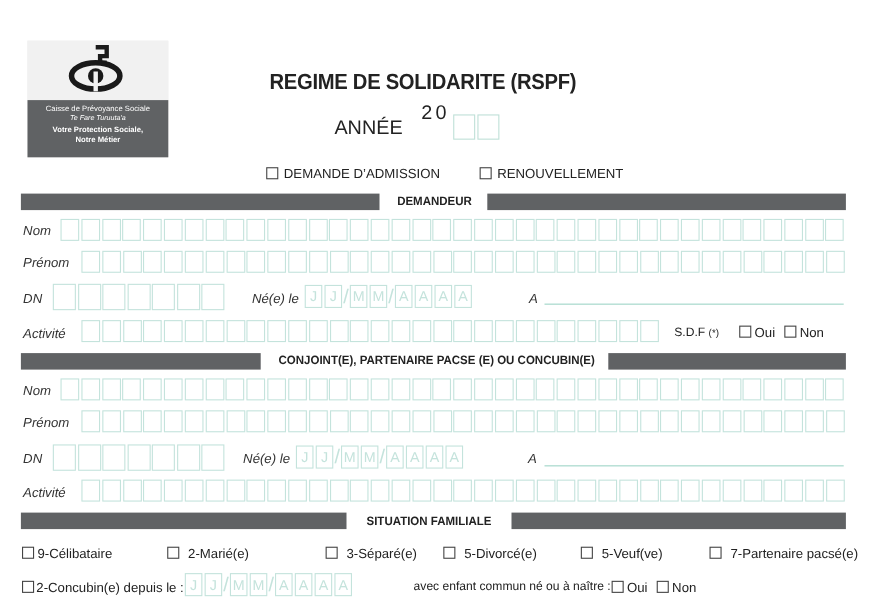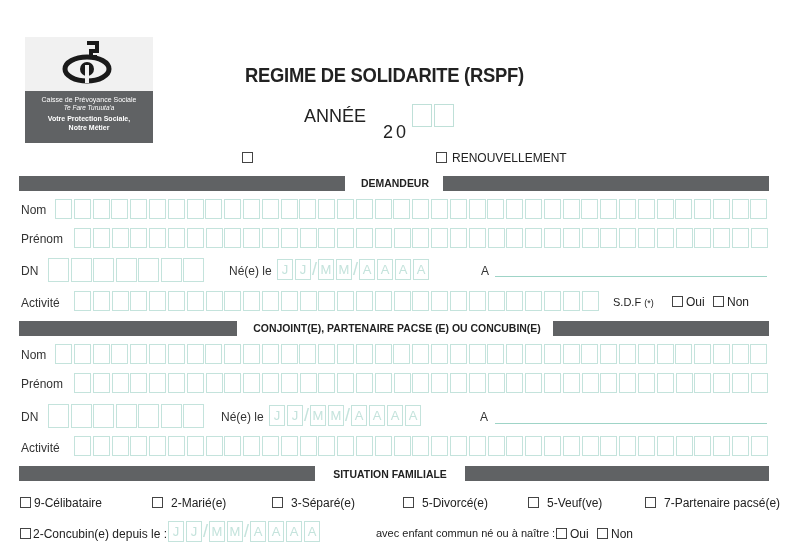--- a/index.html
+++ b/index.html
@@ -9,31 +9,31 @@
   
   .logo { left:25px; top:37px; width:128px; height:106px; background:#ececec; }
   .logo-top { position:absolute; left:0; top:0; width:128px; height:54px; background:#f1f1f1; }
   .logo-bottom { position:absolute; left:0; top:54px; width:128px; height:52px; background:#606264; color:#fff; text-align:center; }
   .logo-line1 { font-size:7px; margin-top:5px; }
   .logo-line2 { font-size:6.5px; font-style:italic; margin-top:1px; }
   .logo-line3 { font-size:7px; font-weight:bold; margin-top:3px; line-height:9px; }
   
   .title { left:245px; top:64px; font-size:20px; font-weight:bold; letter-spacing:-0.3px; transform:scaleX(0.92); transform-origin:left; }
   .year-label { left:304px; top:106px; font-size:18px; }
-  .year-prefix { left:383px; top:122px; font-size:18px; letter-spacing:3px; }
+  .year-prefix { left:383px; top:92px; font-size:18px; letter-spacing:3px; }
   .year-box { top:104px; width:20px; height:23px; border:1px solid #bfe0d8; box-sizing:border-box; }
   
   .cb { display:inline-block; width:11px; height:11px; border:1px solid #444; box-sizing:border-box; vertical-align:-1px; cursor:pointer; background:#fff; }
   .opt { font-size:12px; white-space:nowrap; }
   .opt .cb { margin-right:5px; }
   
   .bar { height:15px; background:#606264; }
   .bar-title { font-size:11px; font-weight:bold; text-align:center; top:0; transform:scaleX(0.95); }
   
-  .lbl { font-size:12px; color:#333; }
+  .lbl { font-size:12px; color:#333;font-style:italic; }
   
   .boxes { display:flex; }
   .box { width:17px; height:20px; border:1px solid #c4e3dc; box-sizing:border-box; margin-right:1.8px; background:#fff; }
   .dbox { width:16px; height:21px; border:1px solid #c4e3dc; box-sizing:border-box; margin-right:2px; color:#c4e3dc; font-size:13px; text-align:center; line-height:19px; }
   .slash { color:#c4e3dc; font-size:18px; line-height:21px; margin:0 1px 0 -1px; }
   .uline { height:1px; background:#9fd4c7; }
 </style>
 </head>
 <body>
 
@@ -54,21 +54,21 @@
   </div>
 </div>
 
 <div class="abs title">REGIME DE SOLIDARITE (RSPF)</div>
 <div class="abs year-label">ANNÉE</div>
 <div class="abs year-prefix">20</div>
 <div class="abs year-box" style="left:412px"></div>
 <div class="abs year-box" style="left:434px"></div>
 
 <div class="abs opt" style="left:242px;top:151px">
-  <span class="cb"></span>
+  <span class="cb"></span><span>DEMANDE D’ADMISSION</span>
 </div>
 <div class="abs opt" style="left:436px;top:151px">
   <span class="cb"></span><span>RENOUVELLEMENT</span>
 </div>
 
 <div class="abs bar" style="left:19px;top:176px;width:326px"></div>
 <div class="abs bar-title" style="left:345px;top:177px;width:100px">DEMANDEUR</div>
 <div class="abs bar" style="left:443px;top:176px;width:326px"></div>
 
 <div class="abs lbl" style="left:21px;top:203px">Nom</div>
@@ -379,21 +379,21 @@
 <div class="abs bar" style="left:19px;top:466px;width:296px"></div>
 <div class="abs bar-title" style="left:315px;top:468px;width:150px">SITUATION FAMILIALE</div>
 <div class="abs bar" style="left:465px;top:466px;width:304px"></div>
 
 <div class="abs opt" style="left:20px;top:496px">
   <span class="cb" style="margin-right:3px"></span><span>9-Célibataire</span>
 </div>
 <div class="abs opt" style="left:152px;top:496px">
   <span class="cb" style="margin-right:8px"></span><span>2-Marié(e)</span>
 </div>
-<div class="abs opt" style="left:272px;top:496px">
+<div class="abs opt" style="left:296px;top:496px">
   <span class="cb" style="margin-right:8px"></span><span>3-Séparé(e)</span>
 </div>
 <div class="abs opt" style="left:403px;top:496px">
   <span class="cb" style="margin-right:8px"></span><span>5-Divorcé(e)</span>
 </div>
 <div class="abs opt" style="left:528px;top:496px">
   <span class="cb" style="margin-right:8px"></span><span>5-Veuf(ve)</span>
 </div>
 <div class="abs opt" style="left:645px;top:496px">
   <span class="cb" style="margin-right:8px"></span><span>7-Partenaire pacsé(e)</span>

